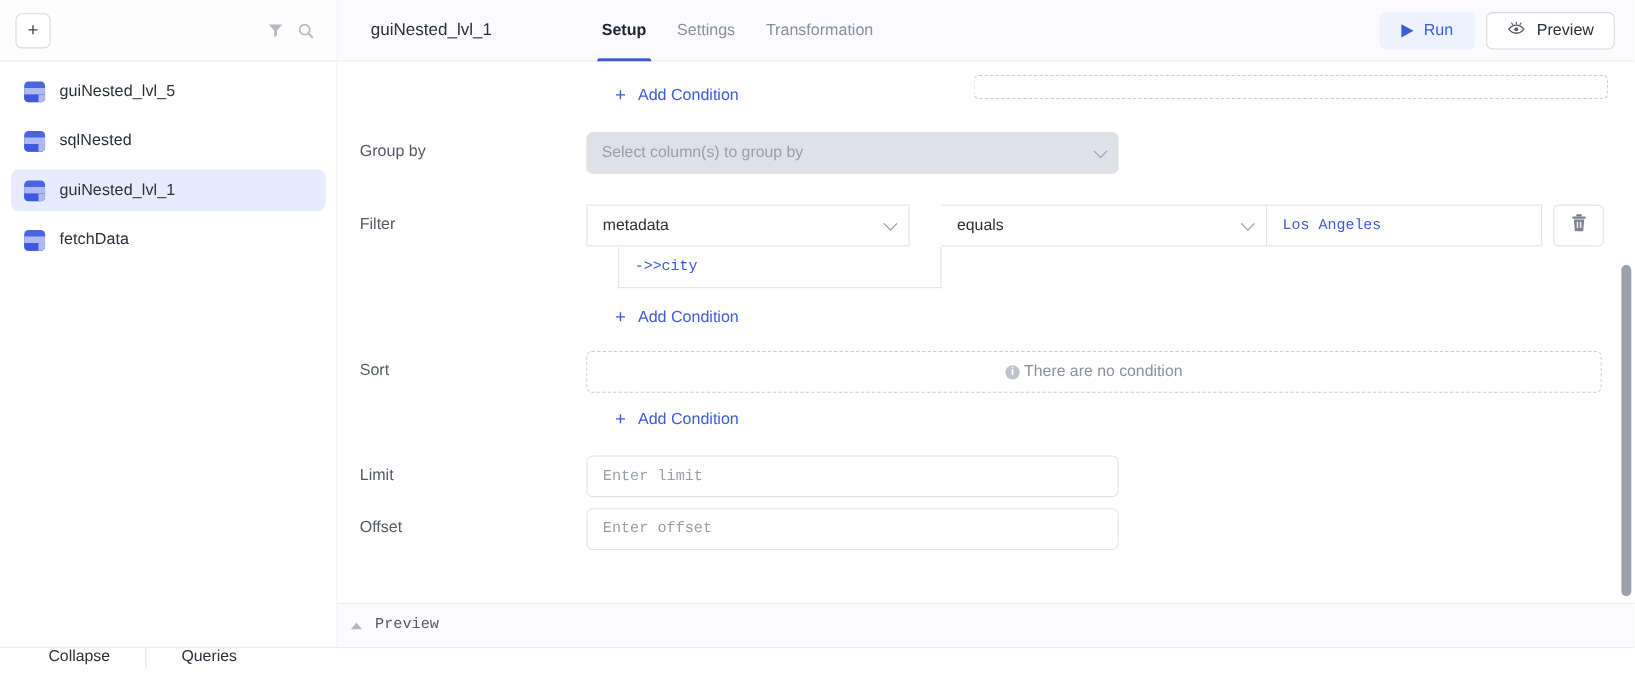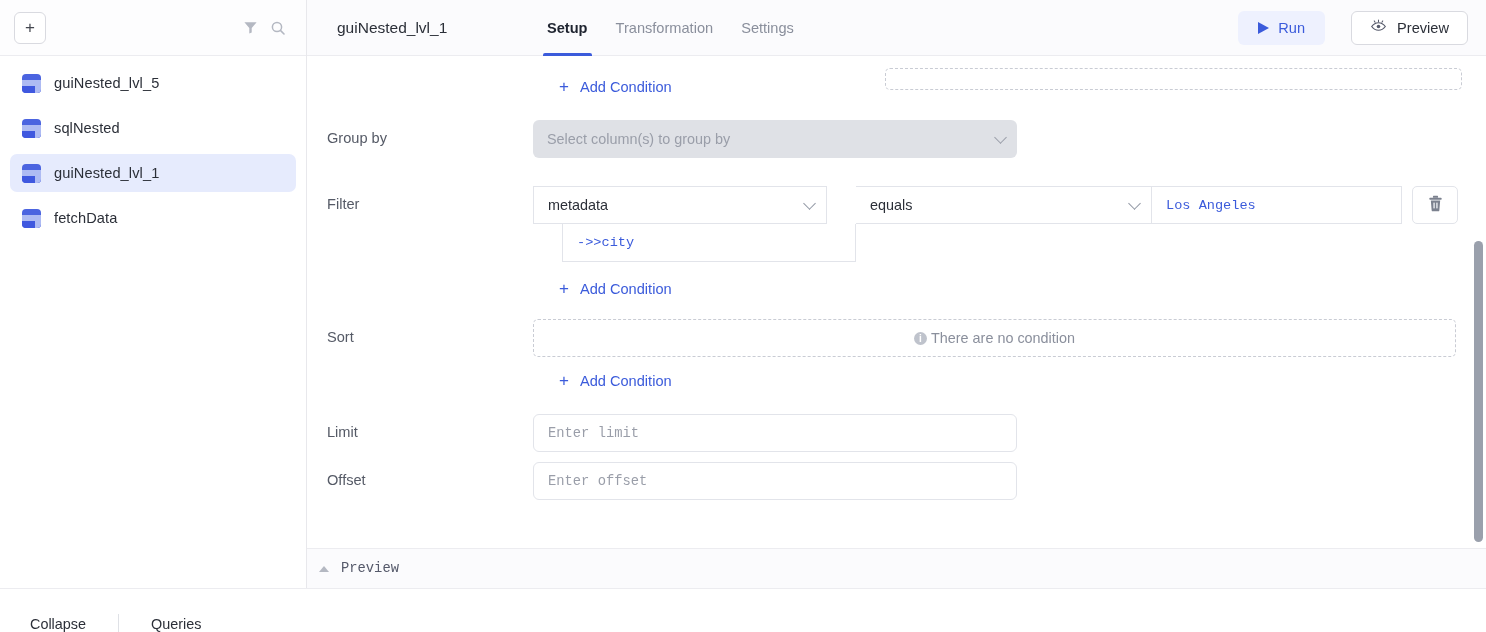--- a/index.html
+++ b/index.html
@@ -87,21 +87,21 @@
     padding: 0 14px;
     height: 56px;
     display: flex; align-items: center;
     font-size: 14.6px; color: #8a8f9c; cursor: pointer;
   }
   .tab.active { color: #1f2430; font-weight: bold; }
   .tab.active::after {
     content: ""; position: absolute; left: 10px; right: 10px; bottom: 0;
     height: 3px; background: #3b5bdb; border-radius: 2px 2px 0 0;
   }
-  .hdr-actions { margin-left: auto; display: flex; align-items: center; gap: 26px; }
+  .hdr-actions { margin-left: auto; display: flex; align-items: center; gap: 10px; }
   .run-btn {
     display: flex; align-items: center; gap: 9px;
     height: 34px; padding: 0 20px;
     background: #eef1fe; border-radius: 6px; border: none;
     color: #3b5bdb; font-size: 14.6px; cursor: pointer;
     font-family: "Liberation Sans", sans-serif;
   }
   .preview-btn {
     display: flex; align-items: center; gap: 10px;
     height: 34px; padding: 0 18px;
@@ -226,22 +226,22 @@
   .preview-strip-label {
     font-family: "Liberation Mono", monospace;
     font-size: 13.8px; color: #55596a;
   }
 
   
   .footer {
     height: 44px; min-height: 44px;
     border-top: 1px solid #ececf0;
     background: #ffffff;
-    display: flex; align-items: flex-end;
-    padding-left: 30px;
+    display: flex; align-items: flex-start;
+    padding-left: 44px;
   }
   .footer-item { font-size: 14.4px; color: #2b2f38; cursor: pointer; }
   .footer-sep { width: 1px; height: 18px; background: #dfe1e6; margin: 0 32px; }
 
   
   .vscroll {
     position: absolute; right: 3px; top: 185px;
     width: 9px; height: 301px;
     background: #9aa0ac; border-radius: 5px; cursor: pointer;
   }
@@ -310,24 +310,24 @@
 
     <section class="content">
 
       <div class="content-header">
         <div class="doc-title">guiNested_lvl_1</div>
         <div class="tabs">
           <div class="tab active">
             <span>Setup</span>
           </div>
           <div class="tab">
+            <span>Settings</span>
+          </div>
+          <div class="tab">
             <span>Transformation</span>
-          </div>
-          <div class="tab">
-            <span>Settings</span>
           </div>
         </div>
         <div class="hdr-actions">
           <button class="run-btn">
             <span class="play-tri"></span>
             <span>Run</span>
           </button>
           <button class="preview-btn">
             <span>
               <svg width="17" height="14" viewBox="0 0 20 16" aria-hidden="true">

